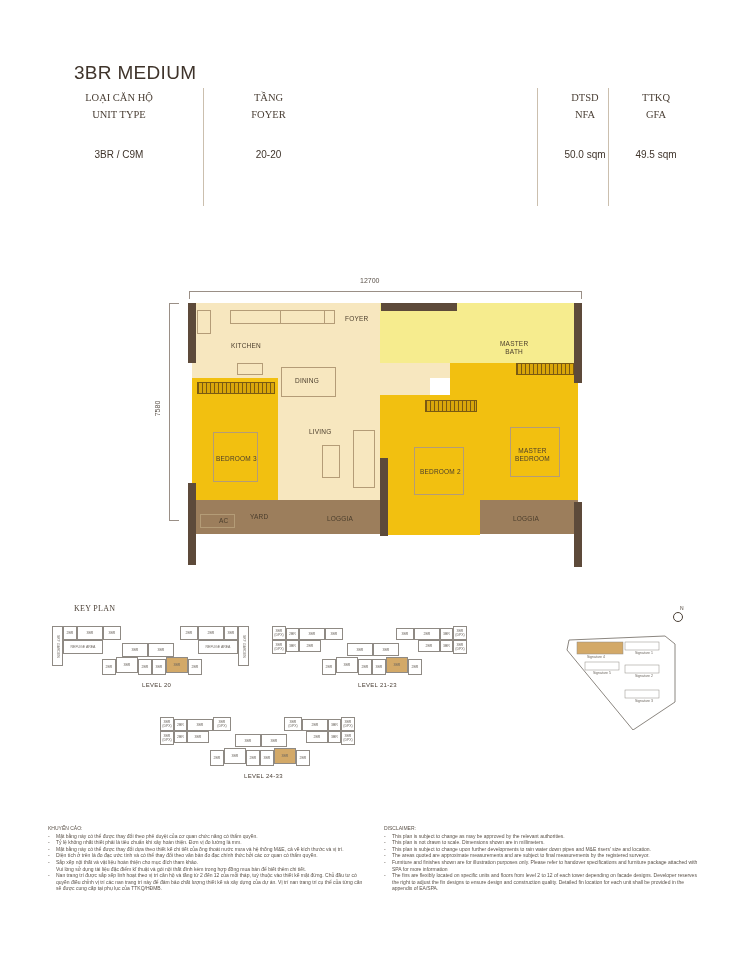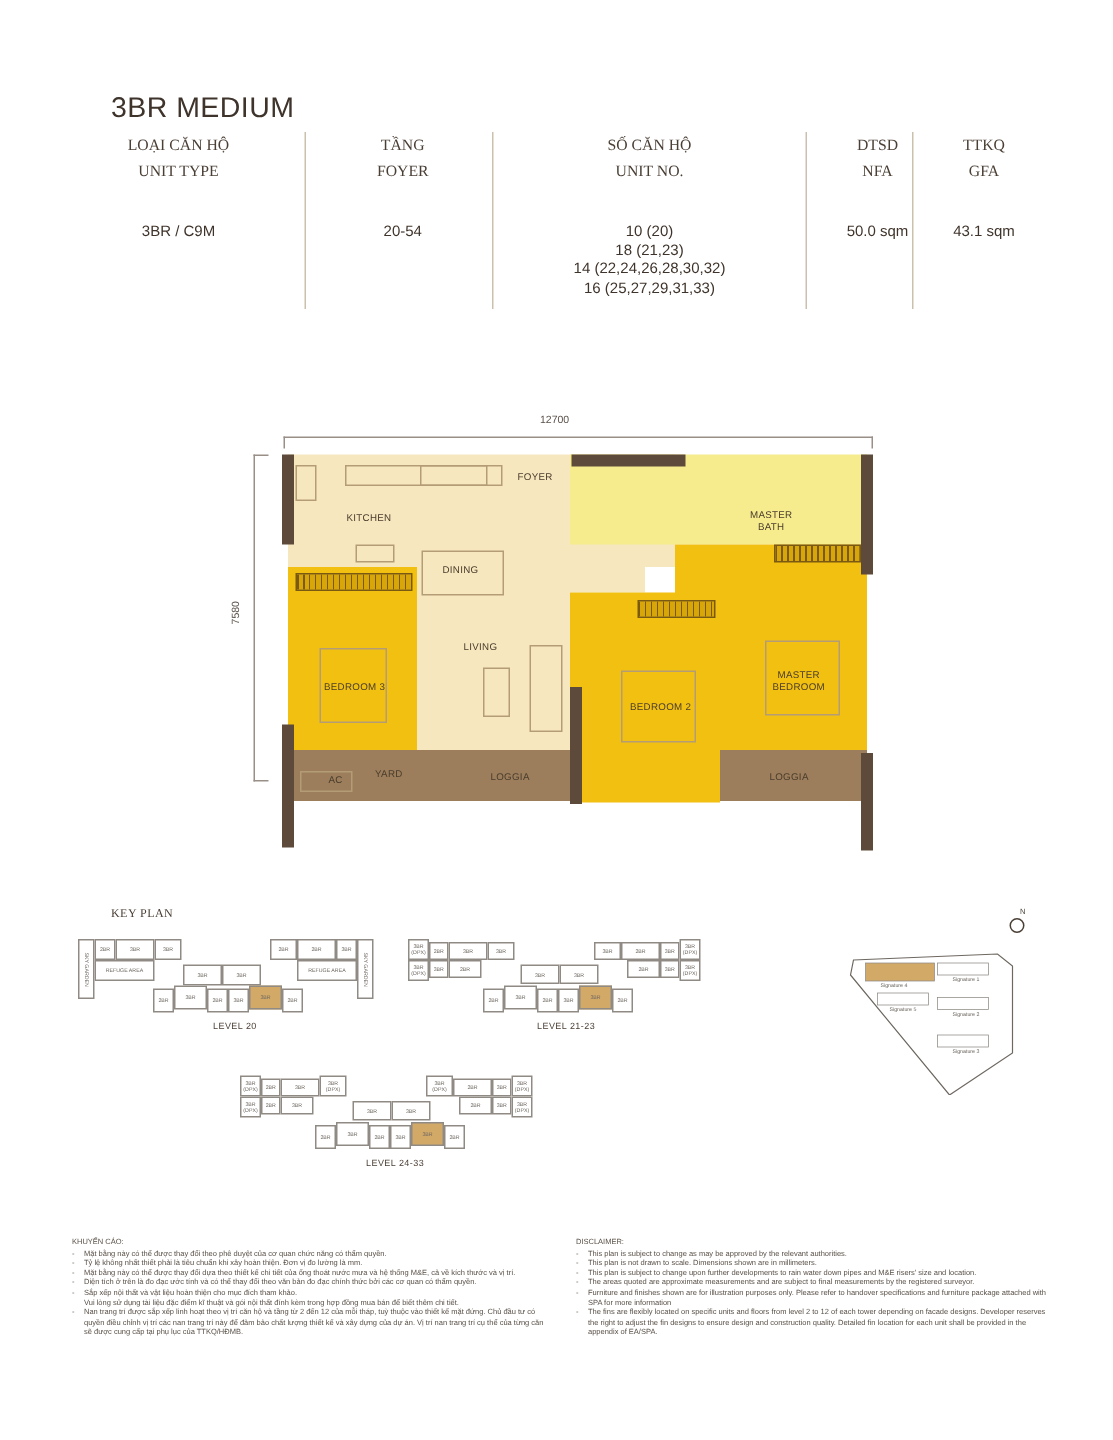--- a/index.html
+++ b/index.html
@@ -62,45 +62,35 @@
     <div class="h1">LOẠI CĂN HỘ</div>
     <div class="h2">UNIT TYPE</div>
     <div class="v">
         <div>3BR / C9M</div>
       </div>
   </div>
   <div class="col sep" style="left:129px;width:130px;">
     <div class="h1">TẦNG</div>
     <div class="h2">FOYER</div>
     <div class="v">
-        <div>20-54</div>
-      </div>
-  </div>
-  <div class="col sep" style="left:254px;width:209px;">
-    <div class="h1">SỐ CĂN HỘ</div>
-    <div class="h2">UNIT NO.</div>
-    <div class="v">
-      <div>10 (20)</div>
-      <div>18 (21,23)</div>
-      <div>14 (22,24,26,28,30,32)</div>
-      <div>16 (25,27,29,31,33)</div>
-    </div>
+        <div>20-20</div>
+      </div>
   </div>
   <div class="col sep" style="left:463px;width:95px;">
     <div class="h1">DTSD</div>
     <div class="h2">NFA</div>
     <div class="v">
         <div>50.0 sqm</div>
       </div>
   </div>
   <div class="col sep" style="left:534px;width:95px;">
     <div class="h1">TTKQ</div>
     <div class="h2">GFA</div>
     <div class="v">
-        <div>43.1 sqm</div>
+        <div>49.5 sqm</div>
       </div>
   </div>
 </div>
 
 <div class="plan">
   <div class="dim-h"></div>
   <div class="dim-h-label">12700</div>
   <div class="dim-v"></div>
   <div class="dim-v-label">7580</div>
 

